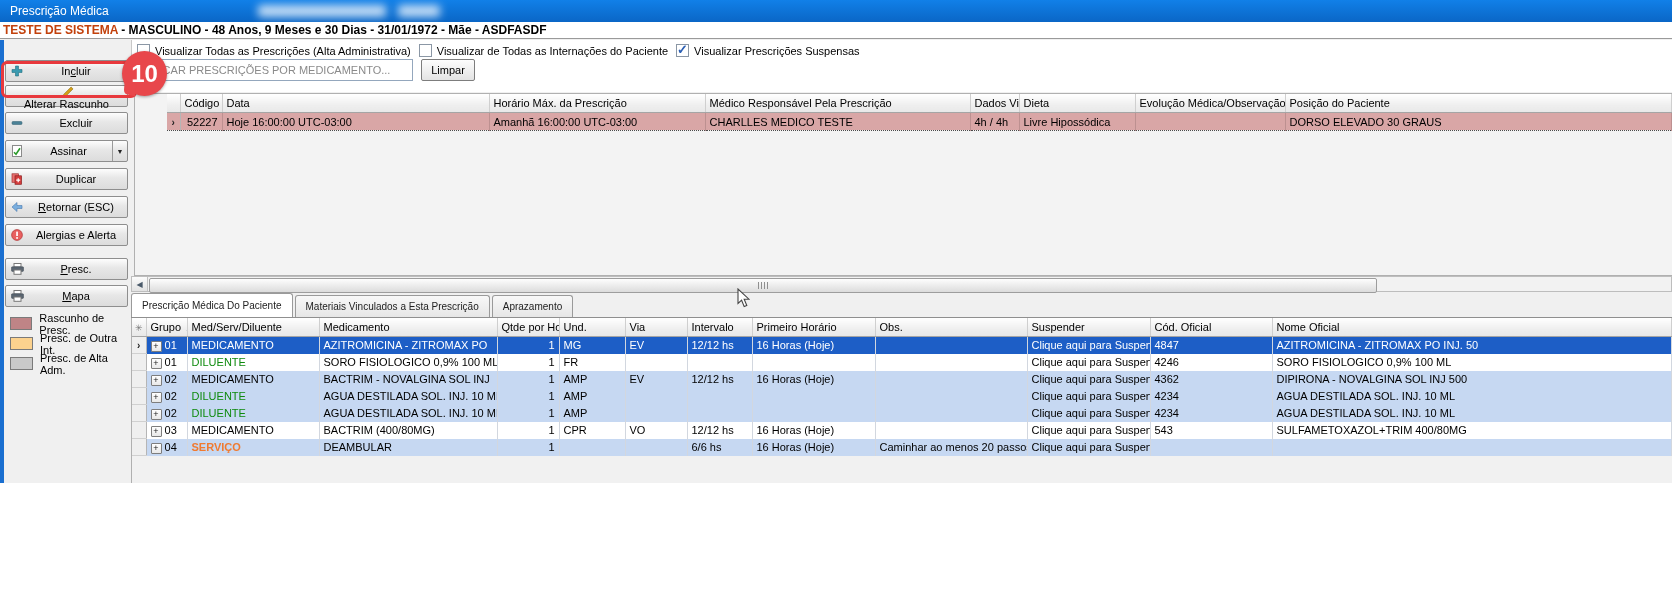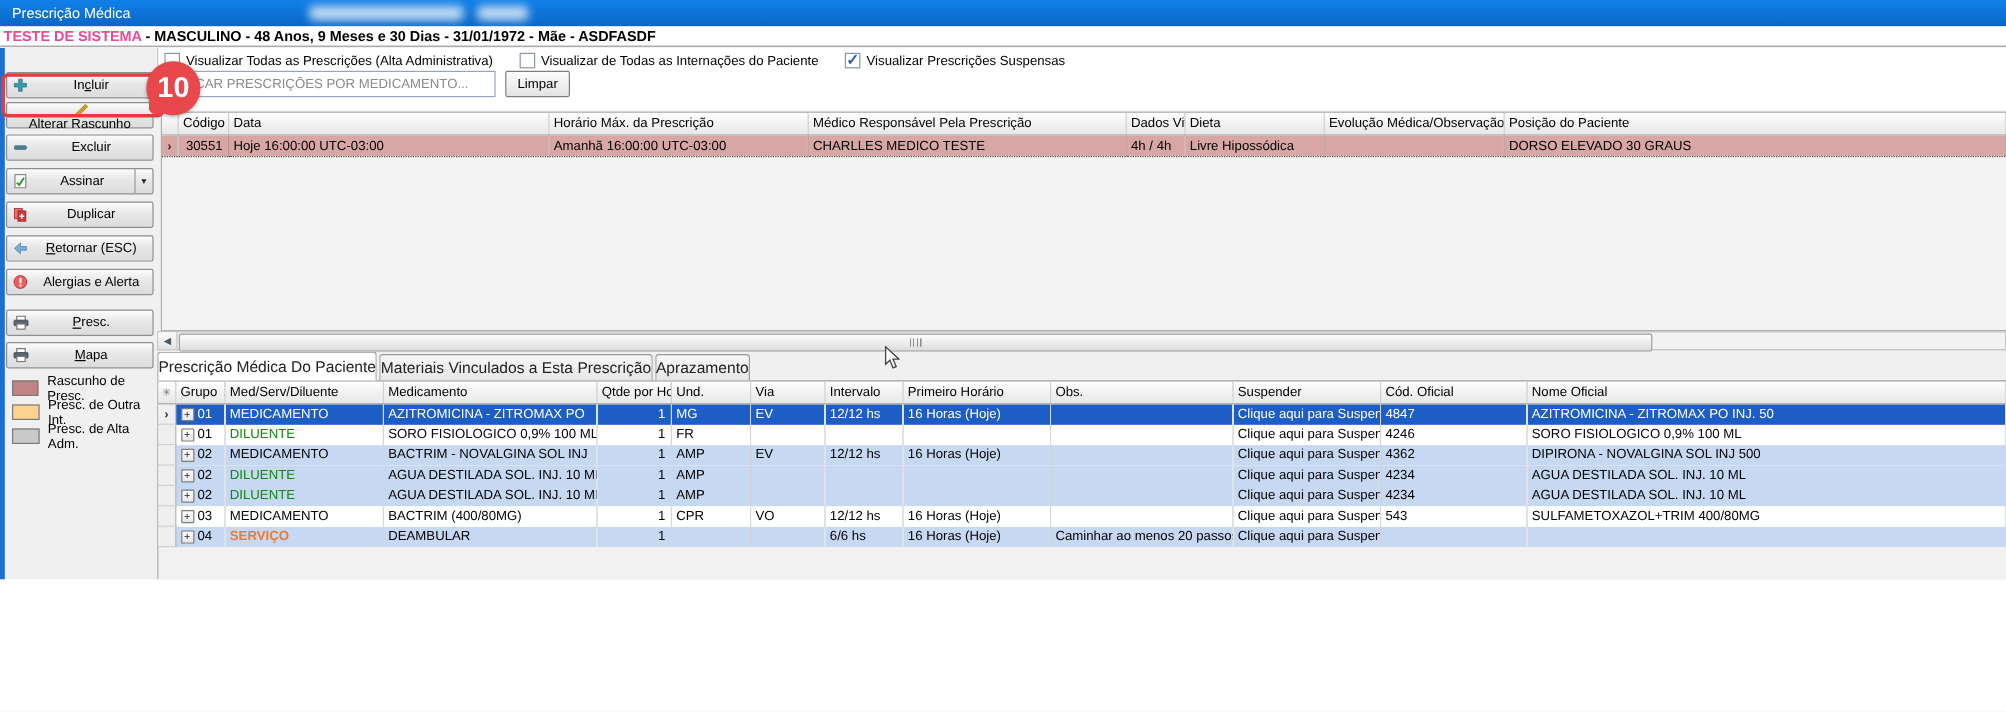--- a/index.html
+++ b/index.html
@@ -10,21 +10,21 @@
   .titlebar{position:absolute;left:0;top:0;width:1672px;height:22px;
     background:linear-gradient(#1180e8,#0a66c6);color:#fff;}
   .titlebar .title-text{position:absolute;left:10px;top:4px;font-size:12px;}
   .blur-blob{position:absolute;top:5px;height:12px;border-radius:3px;background:rgba(255,255,255,.75);filter:blur(4px);}
   .blur-blob.b1{left:258px;width:128px;}
   .blur-blob.b2{left:398px;width:42px;}
 
   
   .patientbar{position:absolute;left:0;top:22px;width:1672px;height:17px;background:#fff;
     border-bottom:1px solid #9a9a9a;font-weight:bold;font-size:12px;line-height:17px;white-space:nowrap;padding-left:3px;box-sizing:border-box;}
-  .patientbar .pname{color:#ec4899;}
+  .patientbar .pname{color:#c2410c;}
 
   
   .sidebar{position:absolute;left:0;top:40px;width:131px;height:553px;background:#f0f0f0;
     border-left:4px solid #1a6fd0;box-sizing:border-box;}
   .sbtn{position:relative;margin:0 3px 0 1px;height:20px;display:flex;align-items:center;
     background:linear-gradient(#fdfdfd,#e7e7e7 45%,#dcdcdc);border:1px solid #8e8e8e;border-radius:2px;
     cursor:default;}
   .sbtn .ic{width:16px;display:flex;justify-content:center;margin-left:3px;}
   .sbtn .lbl{flex:1;text-align:center;white-space:nowrap;}
   .sbtn .accel{text-decoration:underline;}
@@ -37,51 +37,51 @@
   
   .annot-rect{position:absolute;left:1px;top:61px;width:130px;height:31px;border:3px solid #e8393d;border-radius:6px;z-index:40;pointer-events:none;}
   .annot-badge{position:absolute;left:122px;top:51px;width:45px;height:45px;border-radius:50%;background:#e8474b;z-index:41;
     color:#fff;font-size:24px;font-weight:bold;display:flex;align-items:center;justify-content:center;box-shadow:0 1px 3px rgba(0,0,0,.35);}
   .annot-badge:after{content:"";position:absolute;left:2px;bottom:1px;width:12px;height:12px;background:#e8474b;
     transform:rotate(15deg) skew(10deg);border-radius:0 0 0 4px;z-index:-1;}
 
   
   .content{position:absolute;left:131px;top:40px;width:1541px;height:553px;background:#f0f0f0;}
   .filter-strip{position:absolute;left:0;top:0;width:1541px;height:52px;background:#fff;border-left:1px solid #c8c8c8;}
-  .cbrow{position:absolute;left:6px;top:3px;display:flex;align-items:center;gap:22px;height:15px;}
+  .cbrow{position:absolute;left:6px;top:3px;display:flex;align-items:center;gap:8px;height:15px;}
   .cbitem{display:flex;align-items:center;gap:5px;white-space:nowrap;}
   .cbbox{width:13px;height:13px;background:#fff;border:1px solid #8b97a5;box-sizing:border-box;position:relative;}
   .cbbox .chk{position:absolute;left:0;top:-3px;font-size:13px;font-weight:bold;color:#2b5fb4;}
   .searchrow{position:absolute;left:4px;top:19px;display:flex;align-items:center;gap:8px;}
   .searchinput{width:278px;height:22px;border:1px solid #94a7bd;box-sizing:border-box;font-family:"Liberation Sans",sans-serif;
     font-size:11px;padding:0 4px;color:#000;}
   .searchinput::placeholder{color:#8a8a8a;}
   .btn-limpar{height:22px;width:54px;background:linear-gradient(#fdfdfd,#e3e3e3);border:1px solid #7d7d7d;border-radius:2px;
     font-family:"Liberation Sans",sans-serif;font-size:11px;}
 
   
   .topgrid-wrap{position:absolute;left:3px;top:53px;width:1538px;height:183px;background:#f3f3f3;
-    border:1px solid #b0b0b0;border-right:none;box-sizing:border-box;}
+    border:1px solid #b0b0b0;border-right:none;box-sizing:border-box;padding-left:32px;}
   table.grid{border-collapse:collapse;table-layout:fixed;width:100%;font-size:11px;}
   table.grid th{background:linear-gradient(#ffffff,#efefef 60%,#e8e8e8);border-right:1px solid #cfcfcf;border-bottom:1px solid #a5a5a5;
     font-weight:normal;text-align:left;padding:2px 4px;height:14px;white-space:nowrap;overflow:hidden;}
   table.grid td{padding:1px 4px;height:15px;white-space:nowrap;overflow:hidden;}
   tr.pinkrow td{background:#d9a6a6;border-top:1px dotted #4a4a4a;border-bottom:1px dotted #4a4a4a;border-right:1px solid #bd9090;}
   td.indcell{background:#efefef;border-right:1px solid #b5b5b5 !important;border-bottom:1px solid #d0d0d0;text-align:center;padding:0;}
   .rowarrow{font-size:10px;font-weight:bold;color:#222;}
 
   .hscroll{position:absolute;left:0;top:236px;width:1541px;height:16px;background:#f2f2f2;border:1px solid #bdbdbd;box-sizing:border-box;display:flex;align-items:center;}
   .hs-arrow{width:15px;height:14px;display:flex;align-items:center;justify-content:center;font-size:8px;color:#4a5a6a;background:linear-gradient(#fcfcfc,#e2e2e2);border-right:1px solid #c2c2c2;}
   .hs-thumb{position:absolute;left:17px;top:1px;width:1226px;height:13px;background:linear-gradient(#fdfdfd,#dcdcdc);
     border:1px solid #9d9d9d;border-radius:2px;display:flex;align-items:center;justify-content:center;}
   .hs-grip{width:10px;height:7px;background:repeating-linear-gradient(90deg,#8f8f8f 0 1px,transparent 1px 3px);}
 
   .tabs{position:absolute;left:0;top:255px;width:1541px;height:23px;display:flex;align-items:flex-end;background:#f0f0f0;border-bottom:1px solid #8f8f8f;box-sizing:border-box;}
-  .tab{height:21px;line-height:21px;padding:0 0;background:linear-gradient(#f8f8f8,#e6e6e6);border:1px solid #9a9a9a;border-bottom:none;
-    border-radius:3px 3px 0 0;margin-right:2px;white-space:nowrap;font-size:13px;color:#222;}
+  .tab{height:21px;line-height:21px;padding:0 10px;background:linear-gradient(#f8f8f8,#e6e6e6);border:1px solid #9a9a9a;border-bottom:none;
+    border-radius:3px 3px 0 0;margin-right:2px;white-space:nowrap;font-size:10px;color:#222;}
   .tab.active{background:#fff;height:23px;line-height:23px;position:relative;z-index:2;}
 
   .botgrid-wrap{position:absolute;left:0;top:278px;width:1541px;height:275px;background:#f1f1f1;border-left:1px solid #b0b0b0;box-sizing:border-box;}
   .botgrid-wrap table.grid td{height:14px;border-right:1px solid rgba(120,140,170,.25);}
   tr.rwhite td{background:#fff;}
   tr.rblue td{background:#c6d8f2;}
   tr.rsel td{background:#1d5ec6;color:#fff;}
   tr.rsel td.indcell, tr.rwhite td.indcell, tr.rblue td.indcell{background:#efefef;color:#000;}
   td.qtde{text-align:right;}
   .tipo-med{color:#000;} .tipo-dil{color:#0e8a0e;font-weight:normal;} .tipo-serv{color:#f07a30;font-weight:bold;}
@@ -264,21 +264,21 @@
           <th>Data</th>
           <th>Horário Máx. da Prescrição</th>
           <th>Médico Responsável Pela Prescrição</th>
           <th>Dados Vitais</th>
           <th>Dieta</th>
           <th>Evolução Médica/Observação</th>
           <th>Posição do Paciente</th>
         </tr>
         <tr class="pinkrow">
           <td class="indcell"><span class="rowarrow">›</span></td>
-          <td style="text-align:right">30551</td>
+          <td style="text-align:right">52227</td>
           <td>Hoje 16:00:00 UTC-03:00</td>
           <td>Amanhã 16:00:00 UTC-03:00</td>
           <td>CHARLLES MEDICO TESTE</td>
           <td>4h / 4h</td>
           <td>Livre Hipossódica</td>
           <td></td>
           <td>DORSO ELEVADO 30 GRAUS</td>
         </tr>
       </tbody>
         </table>

